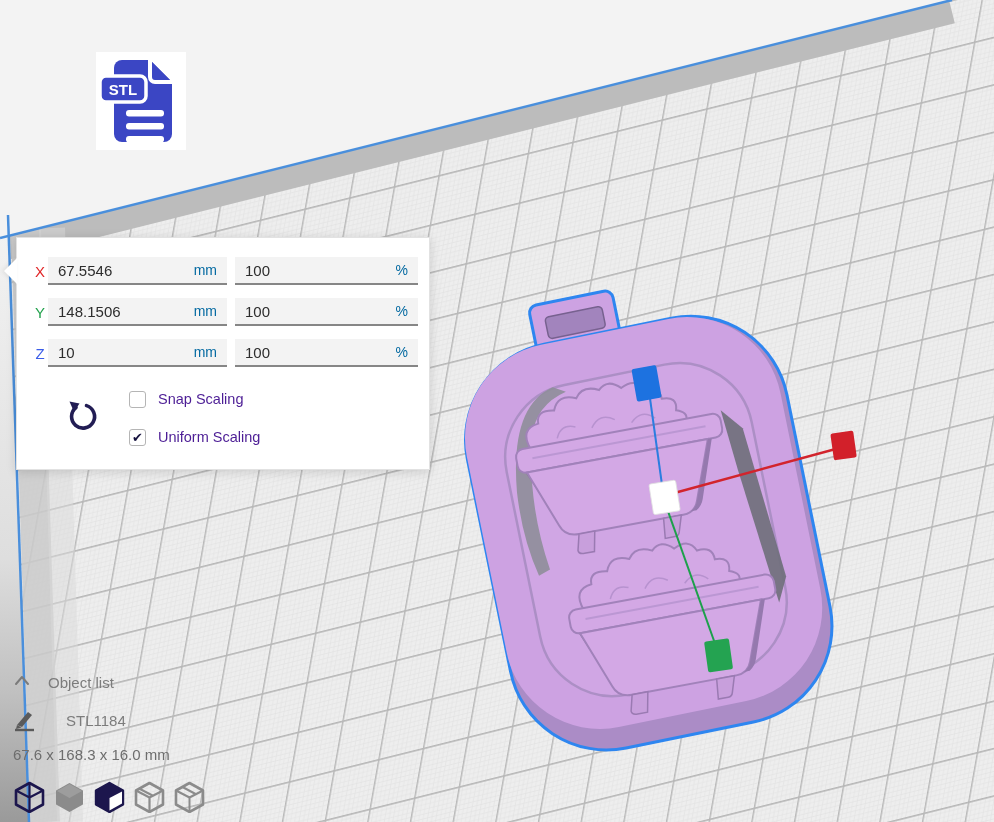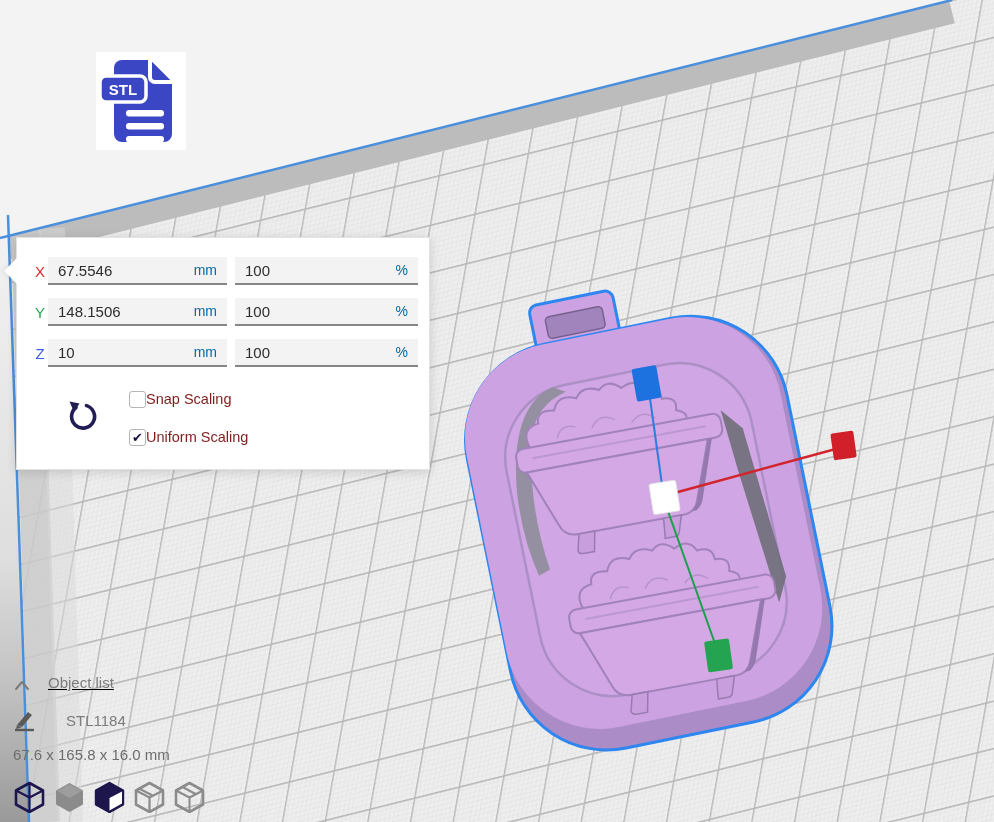--- a/index.html
+++ b/index.html
@@ -42,25 +42,25 @@
   .field .val{font-size:15px;color:#2d2d2d;}
   .field .unit{font-size:14px;color:#0369a1;}
   .check-row{position:absolute;left:112px;height:18px;display:flex;align-items:center;}
   .check-row.c0{top:152px}.check-row.c1{top:190px}
   .checkbox{
     width:17px;height:17px;border:1px solid #b5b5b5;border-radius:3px;
     background:#fff;box-sizing:border-box;cursor:pointer;
     display:flex;align-items:center;justify-content:center;
     font-size:13px;color:#16123f;line-height:1;
   }
-  .check-label{margin-left:0;font-size:14.5px;color:#7f1d1d;white-space:nowrap;}
+  .check-label{margin-left:12px;font-size:14.5px;color:#4c1d95;white-space:nowrap;}
   .reset-btn{position:absolute;left:48px;top:162px;width:34px;height:36px;cursor:pointer;}
 
   
-  .objlist-header{position:absolute;left:14px;top:674px;display:flex;align-items:flex-end;z-index:4;cursor:pointer;text-decoration:underline;}
+  .objlist-header{position:absolute;left:14px;top:674px;display:flex;align-items:flex-start;z-index:4;cursor:pointer;}
   .objlist-header .txt{margin-left:18px;font-size:15px;color:#7c7c7c;}
   .objlist-item{position:absolute;left:13px;top:708px;display:flex;align-items:center;z-index:4;cursor:pointer;}
   .objlist-item .txt{margin-left:29px;font-size:15px;color:#7c7c7c;}
   .dims-text{position:absolute;left:13px;top:746px;font-size:15px;color:#6d6d6d;z-index:4;}
   .viewmodes{position:absolute;left:14px;top:781px;display:flex;gap:9px;z-index:4;}
   .viewmodes .vm{width:31px;height:32px;cursor:pointer;}
 
   .stl-icon-wrap{position:absolute;left:96px;top:52px;width:90px;height:98px;z-index:3;}
 </style>
 </head>
@@ -218,21 +218,21 @@
 
 <div class="objlist-item">
   <svg width="24" height="24" viewBox="0 0 24 24">
     <polygon points="4,17 15,4 19,7 9,19" fill="#5a5a5a"></polygon>
     <polygon points="4,17 8.5,19.5 3,21" fill="#5a5a5a"></polygon>
     <line x1="2" y1="22" x2="21" y2="22" stroke="#5a5a5a" stroke-width="2.4"></line>
   </svg>
   <span class="txt">STL1184</span>
 </div>
 
-<div class="dims-text">67.6 x 165.8 x 16.0 mm</div>
+<div class="dims-text">67.6 x 168.3 x 16.0 mm</div>
 
 <div class="viewmodes">
   <div class="vm">
     <svg width="31" height="32" viewBox="0 0 31 32">
       <polygon points="15.5,2 29,9.5 29,23.5 15.5,31 2,23.5 2,9.5" fill="none" stroke="#1c164d" stroke-width="2.6" stroke-linejoin="round"></polygon>
       <path d="M15.5,2 L15.5,16.5 M15.5,16.5 L2,9.5 M15.5,16.5 L29,9.5 M15.5,16.5 L15.5,31" fill="none" stroke="#1c164d" stroke-width="2.2"></path>
     </svg>
   </div>
   <div class="vm">
     <svg width="31" height="32" viewBox="0 0 31 32">

